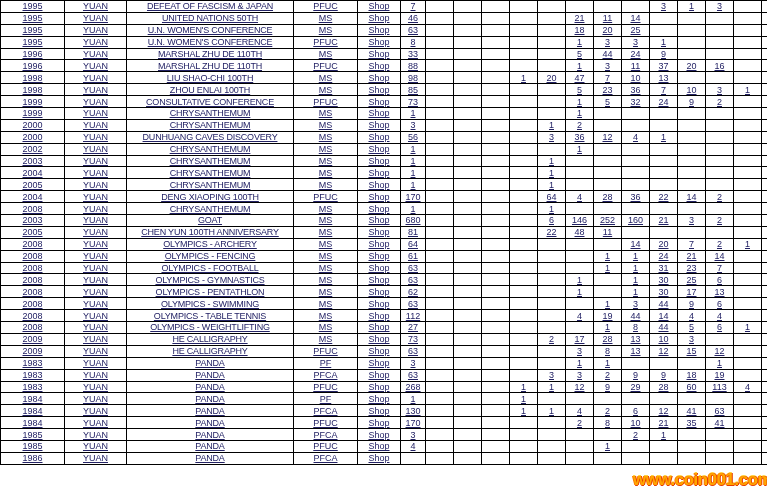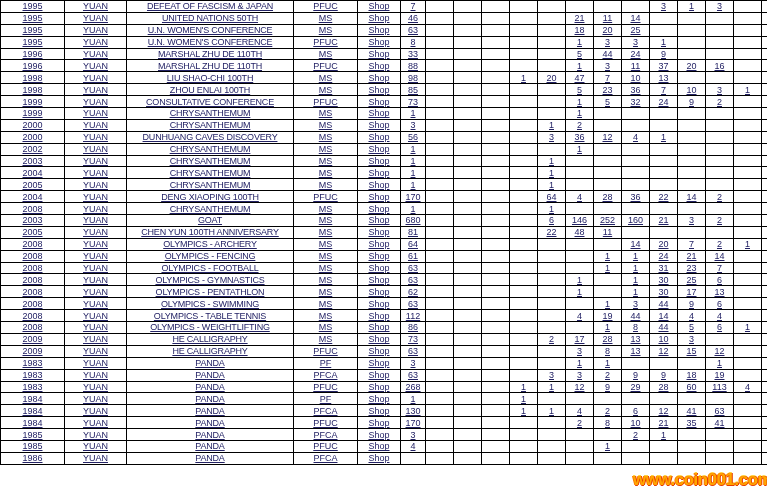--- a/index.html
+++ b/index.html
@@ -642,21 +642,21 @@
           <td class="c-n">4</td>
           <td class="c-n"></td>
           <td class="c-n"></td>
         </tr>
         <tr>
           <td class="c-year">2008</td>
           <td class="c-cur">YUAN</td>
           <td class="c-desc">OLYMPICS - WEIGHTLIFTING</td>
           <td class="c-type">MS</td>
           <td class="c-shop">Shop</td>
-          <td class="c-count">86</td>
+          <td class="c-count">27</td>
           <td class="c-n"></td>
           <td class="c-n"></td>
           <td class="c-n"></td>
           <td class="c-n"></td>
           <td class="c-n"></td>
           <td class="c-n"></td>
           <td class="c-n">1</td>
           <td class="c-n">8</td>
           <td class="c-n">44</td>
           <td class="c-n">5</td>

